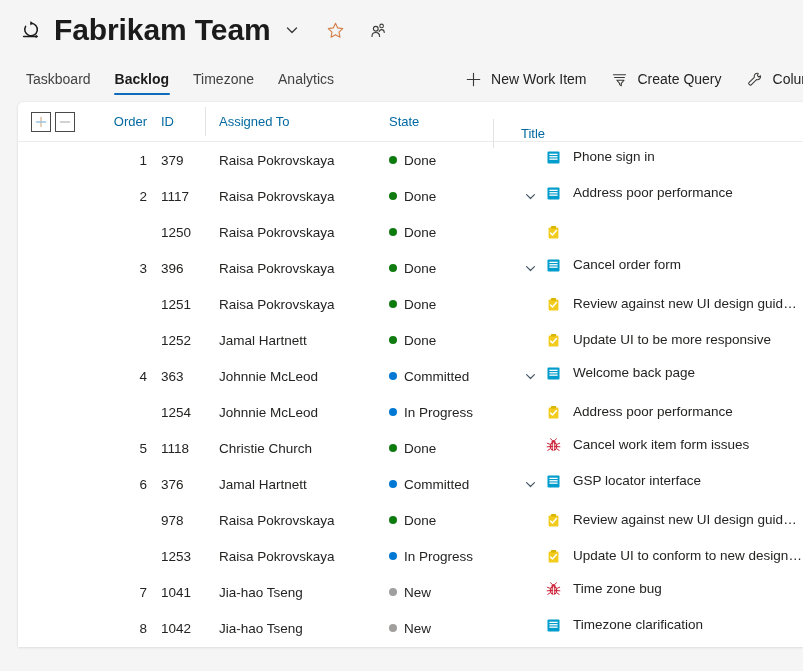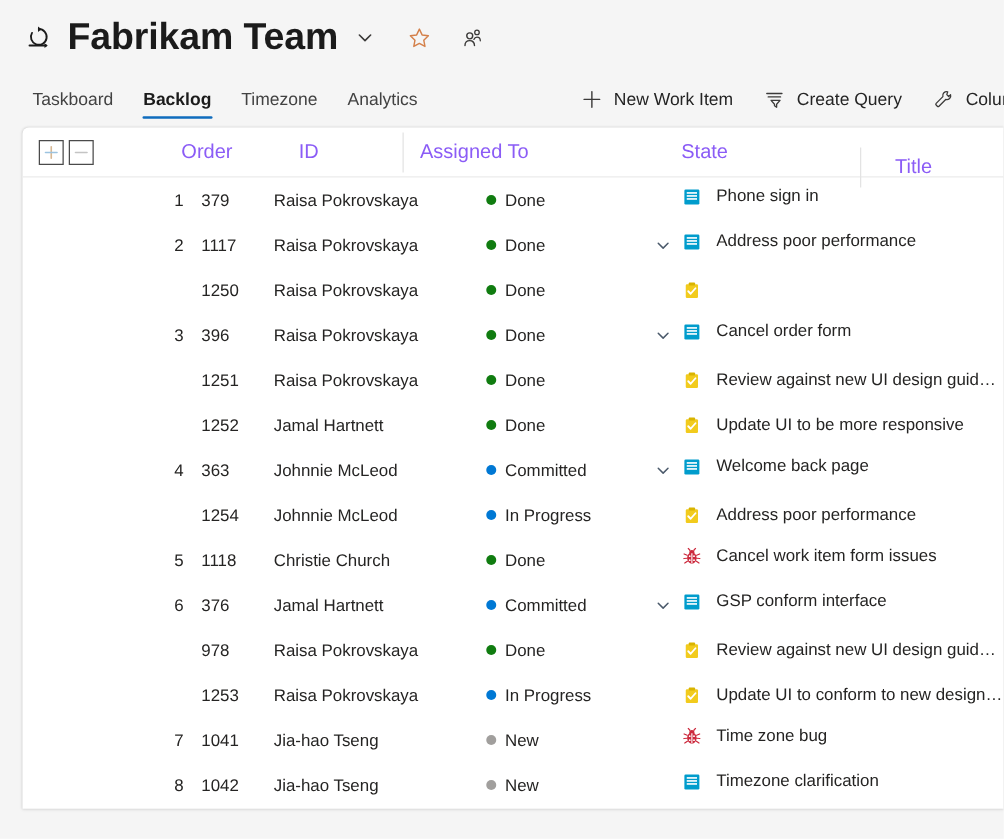--- a/index.html
+++ b/index.html
@@ -150,23 +150,22 @@
     height: 545px;
     box-shadow: 0 0 2px rgba(0,0,0,0.10), 0 1px 3px rgba(0,0,0,0.07);
     overflow: hidden;
   }
 
   .grid-header {
     display: flex;
     align-items: center;
     height: 40px;
     border-bottom: 1px solid #ececec;
-    font-size: 16px;
-    color: #8b5cf6;
-    gap: 39px;
+    font-size: 13px;
+    color: #0369a1;
   }
 
   .hdr-tools {
     display: flex;
     align-items: center;
     gap: 4px;
     padding-left: 13px;
     width: 75px;
     flex: 0 0 auto;
   }
@@ -615,21 +614,21 @@
             </svg>
           </span>
           <span class="wi-icon">
             <svg width="15" height="15" viewBox="0 0 15 15">
               <rect x="1.5" y="1.5" width="12" height="12" rx="1" fill="#009ccc"></rect>
               <rect x="3.4" y="3.7" width="8.2" height="1.3" fill="#ffffff"></rect>
               <rect x="3.4" y="6.1" width="8.2" height="1.3" fill="#ffffff"></rect>
               <rect x="3.4" y="8.5" width="8.2" height="1.3" fill="#ffffff"></rect>
             </svg>
           </span>
-          <span class="wi-title">GSP conform interface</span>
+          <span class="wi-title">GSP locator interface</span>
         </div>
       </div>
       <div class="grid-row">
         <div class="row-tools"></div>
         <div class="cell-order"></div>
         <div class="cell-id">978</div>
         <div class="cell-person">Raisa Pokrovskaya</div>
         <div class="cell-state">
           <span class="state-dot" style="background: rgb(16, 124, 16);"></span>
           <span>Done</span>

